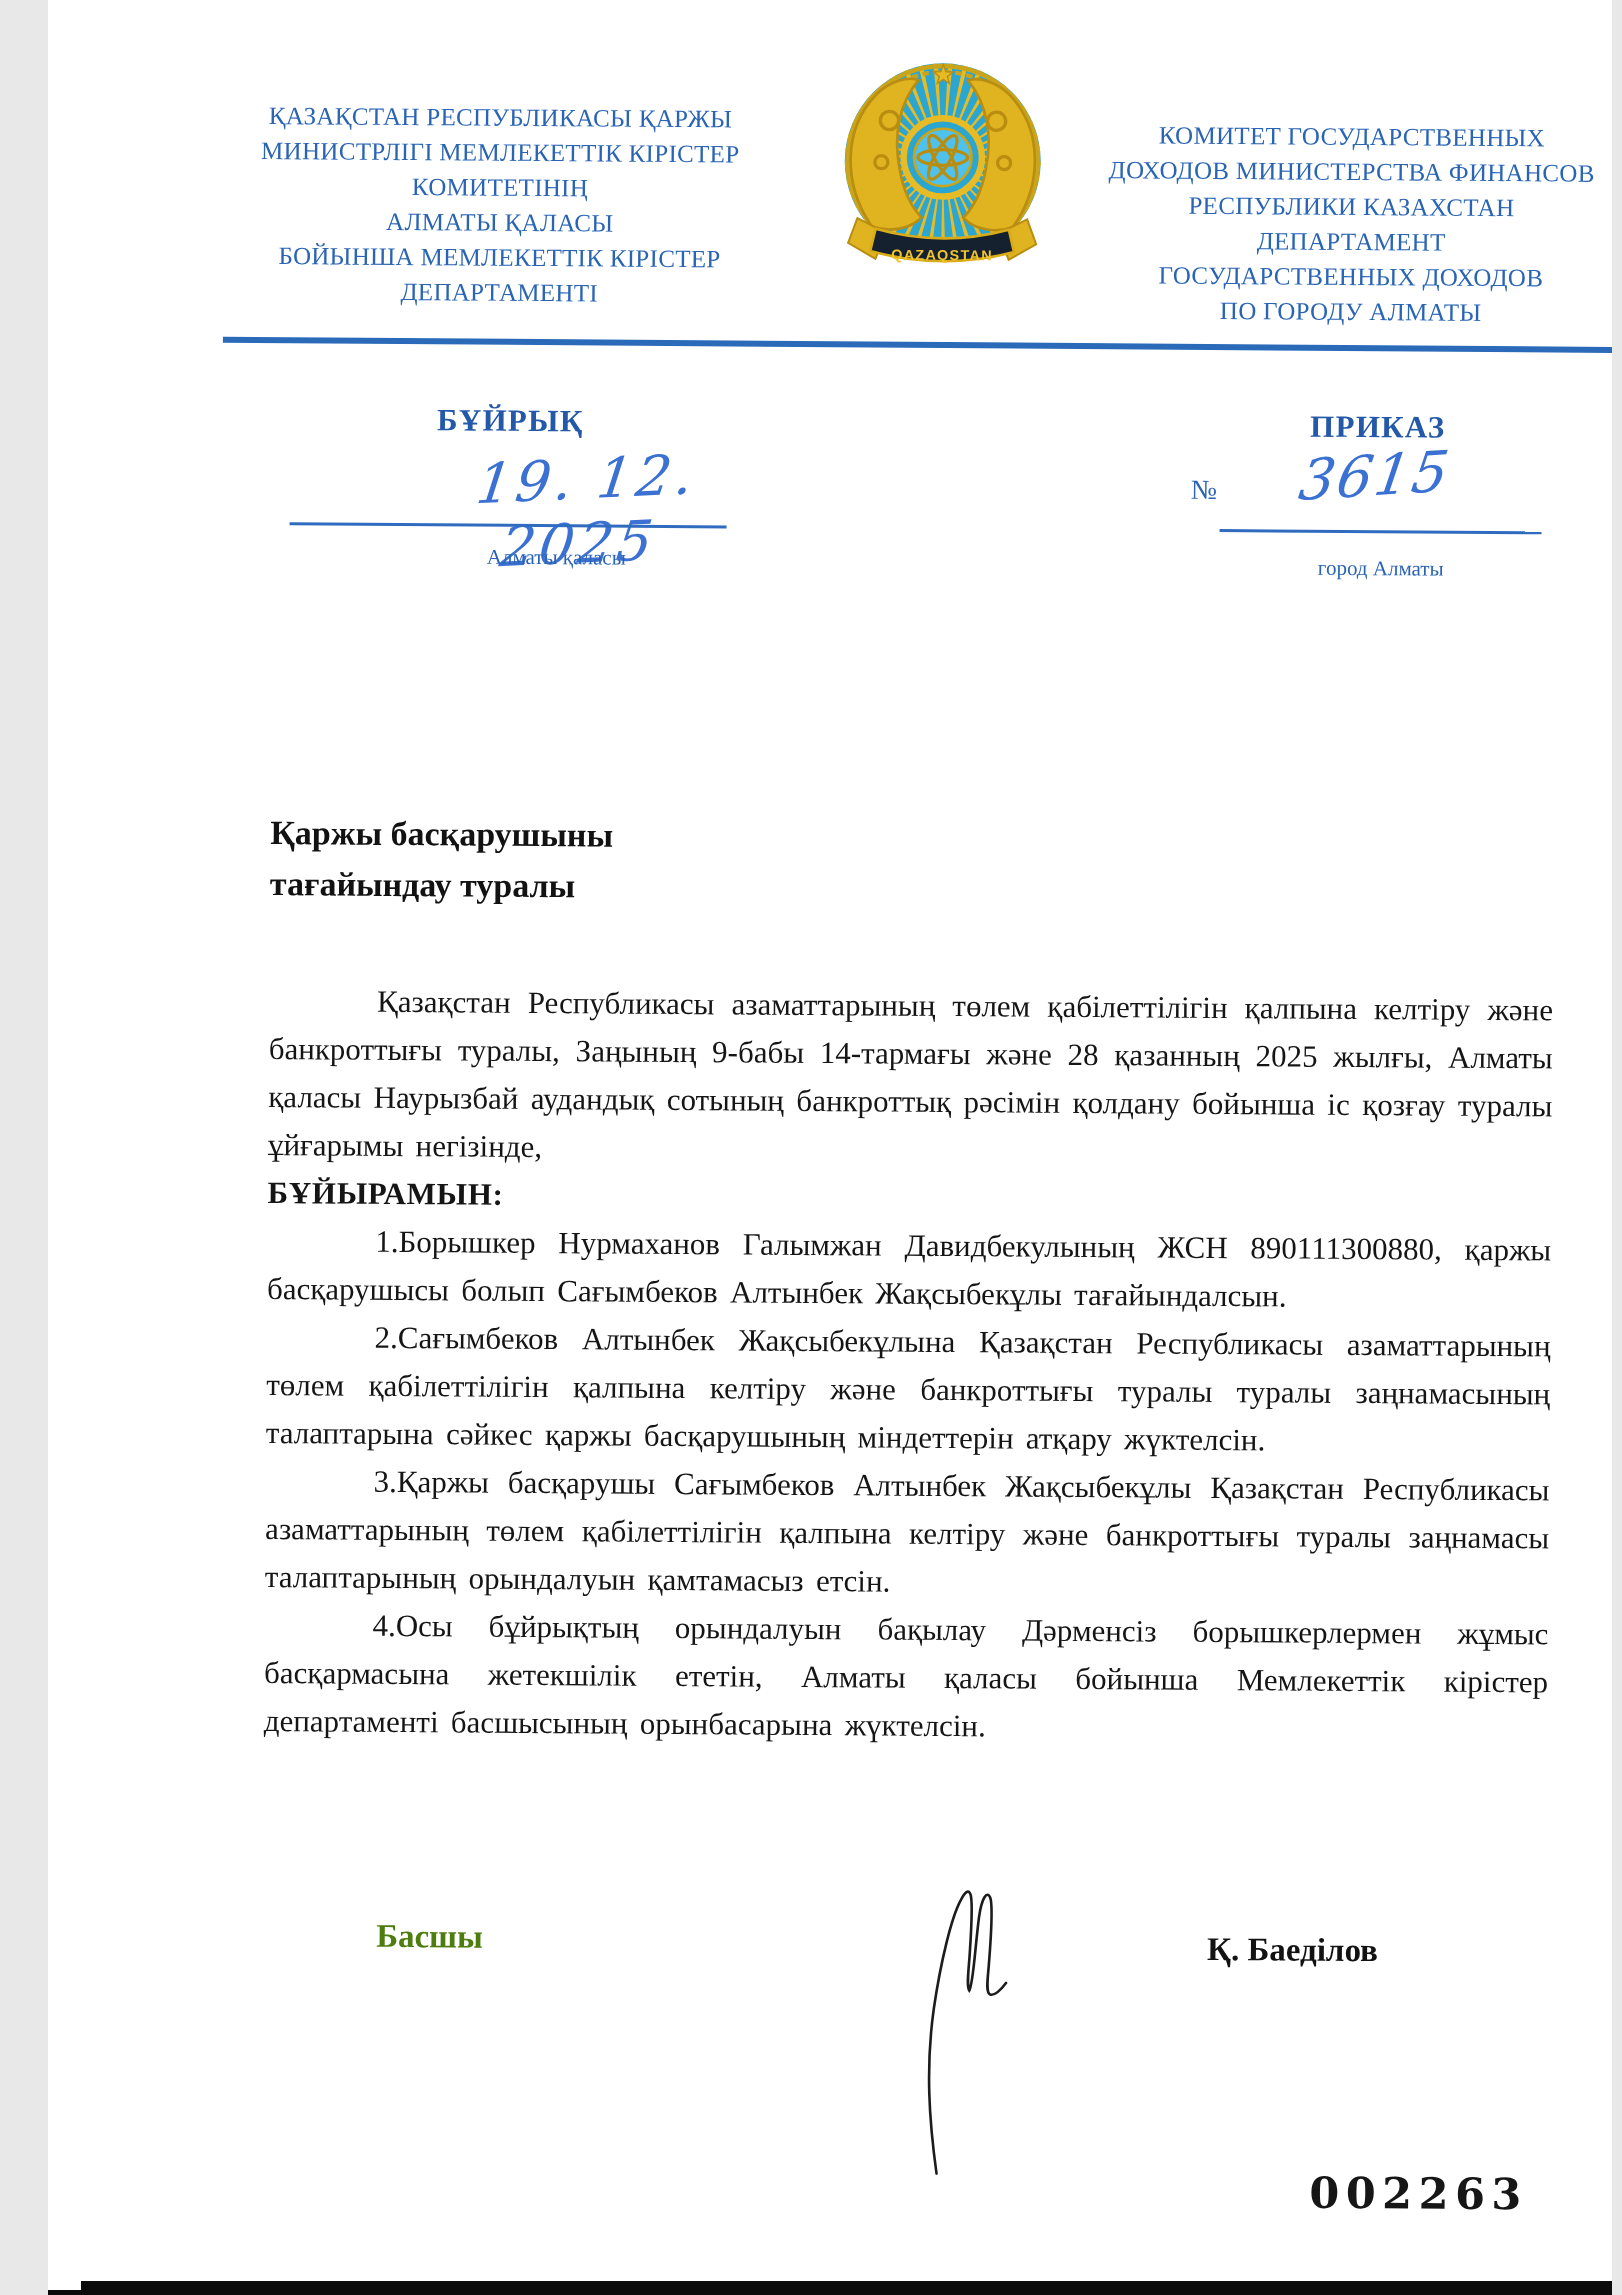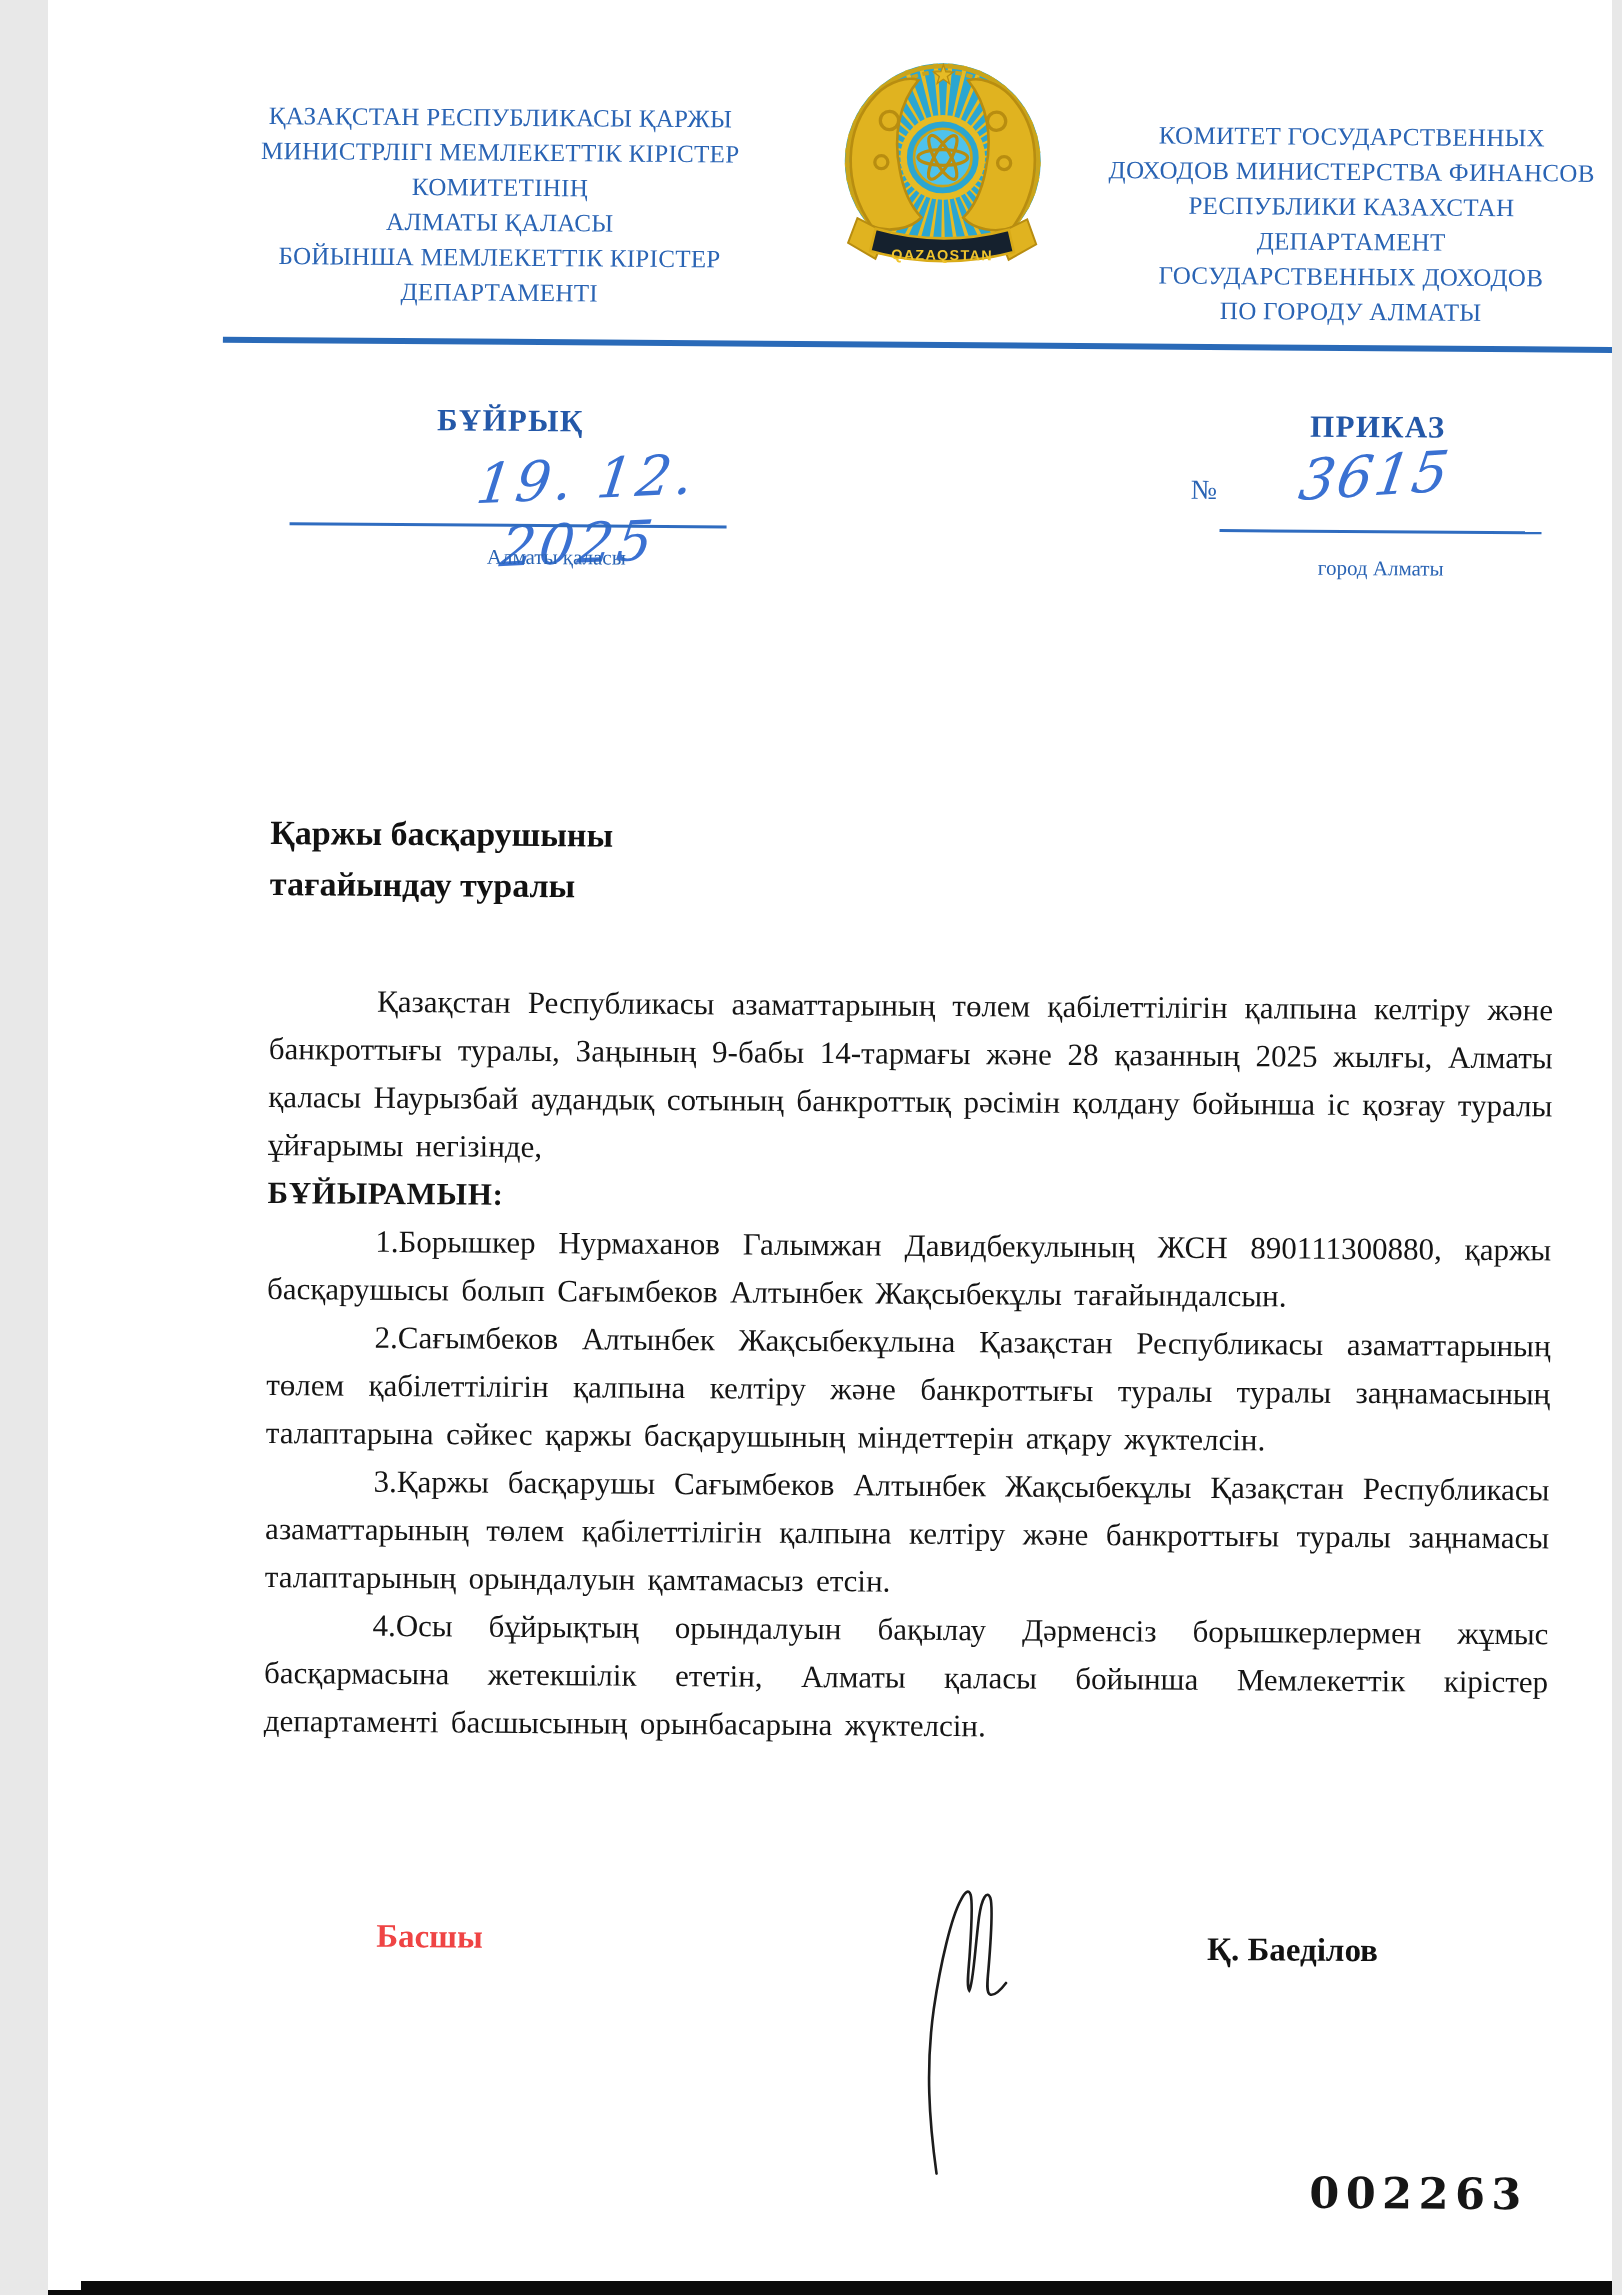--- a/index.html
+++ b/index.html
@@ -59,21 +59,21 @@
   }
   .body-text {
     position:absolute; left:226px; top:976px; width:1284px;
     color:#151515; font-size:31px; line-height:48px;
     text-align:justify; word-spacing:4.6px;
   }
   .body-text p { margin:0; text-indent:108px; }
   .resolve { font-weight:700; text-indent:0 !important; letter-spacing:0.7px; }
 
   
-  .signer-title { position:absolute; left:340px; top:1916px; color:#ef4444; font-weight:700; font-size:33px; }
+  .signer-title { position:absolute; left:340px; top:1916px; color:#4d7c0f; font-weight:700; font-size:33px; }
   .signer-name  { position:absolute; left:1171px; top:1923px; color:#121212; font-weight:700; font-size:33px; }
   .signature    { position:absolute; left:851px; top:1865px; width:144px; height:308px; }
 
   
   .form-number {
     position:absolute; left:1275px; top:2159px;
     font-family:"DejaVu Serif", serif; font-weight:700;
     font-size:43px; letter-spacing:6.5px; color:#161616;
   }
   .scan-edge-bottom { position:absolute; left:33px; right:0; bottom:0; height:13.7px; background:#0b0b0b; }

